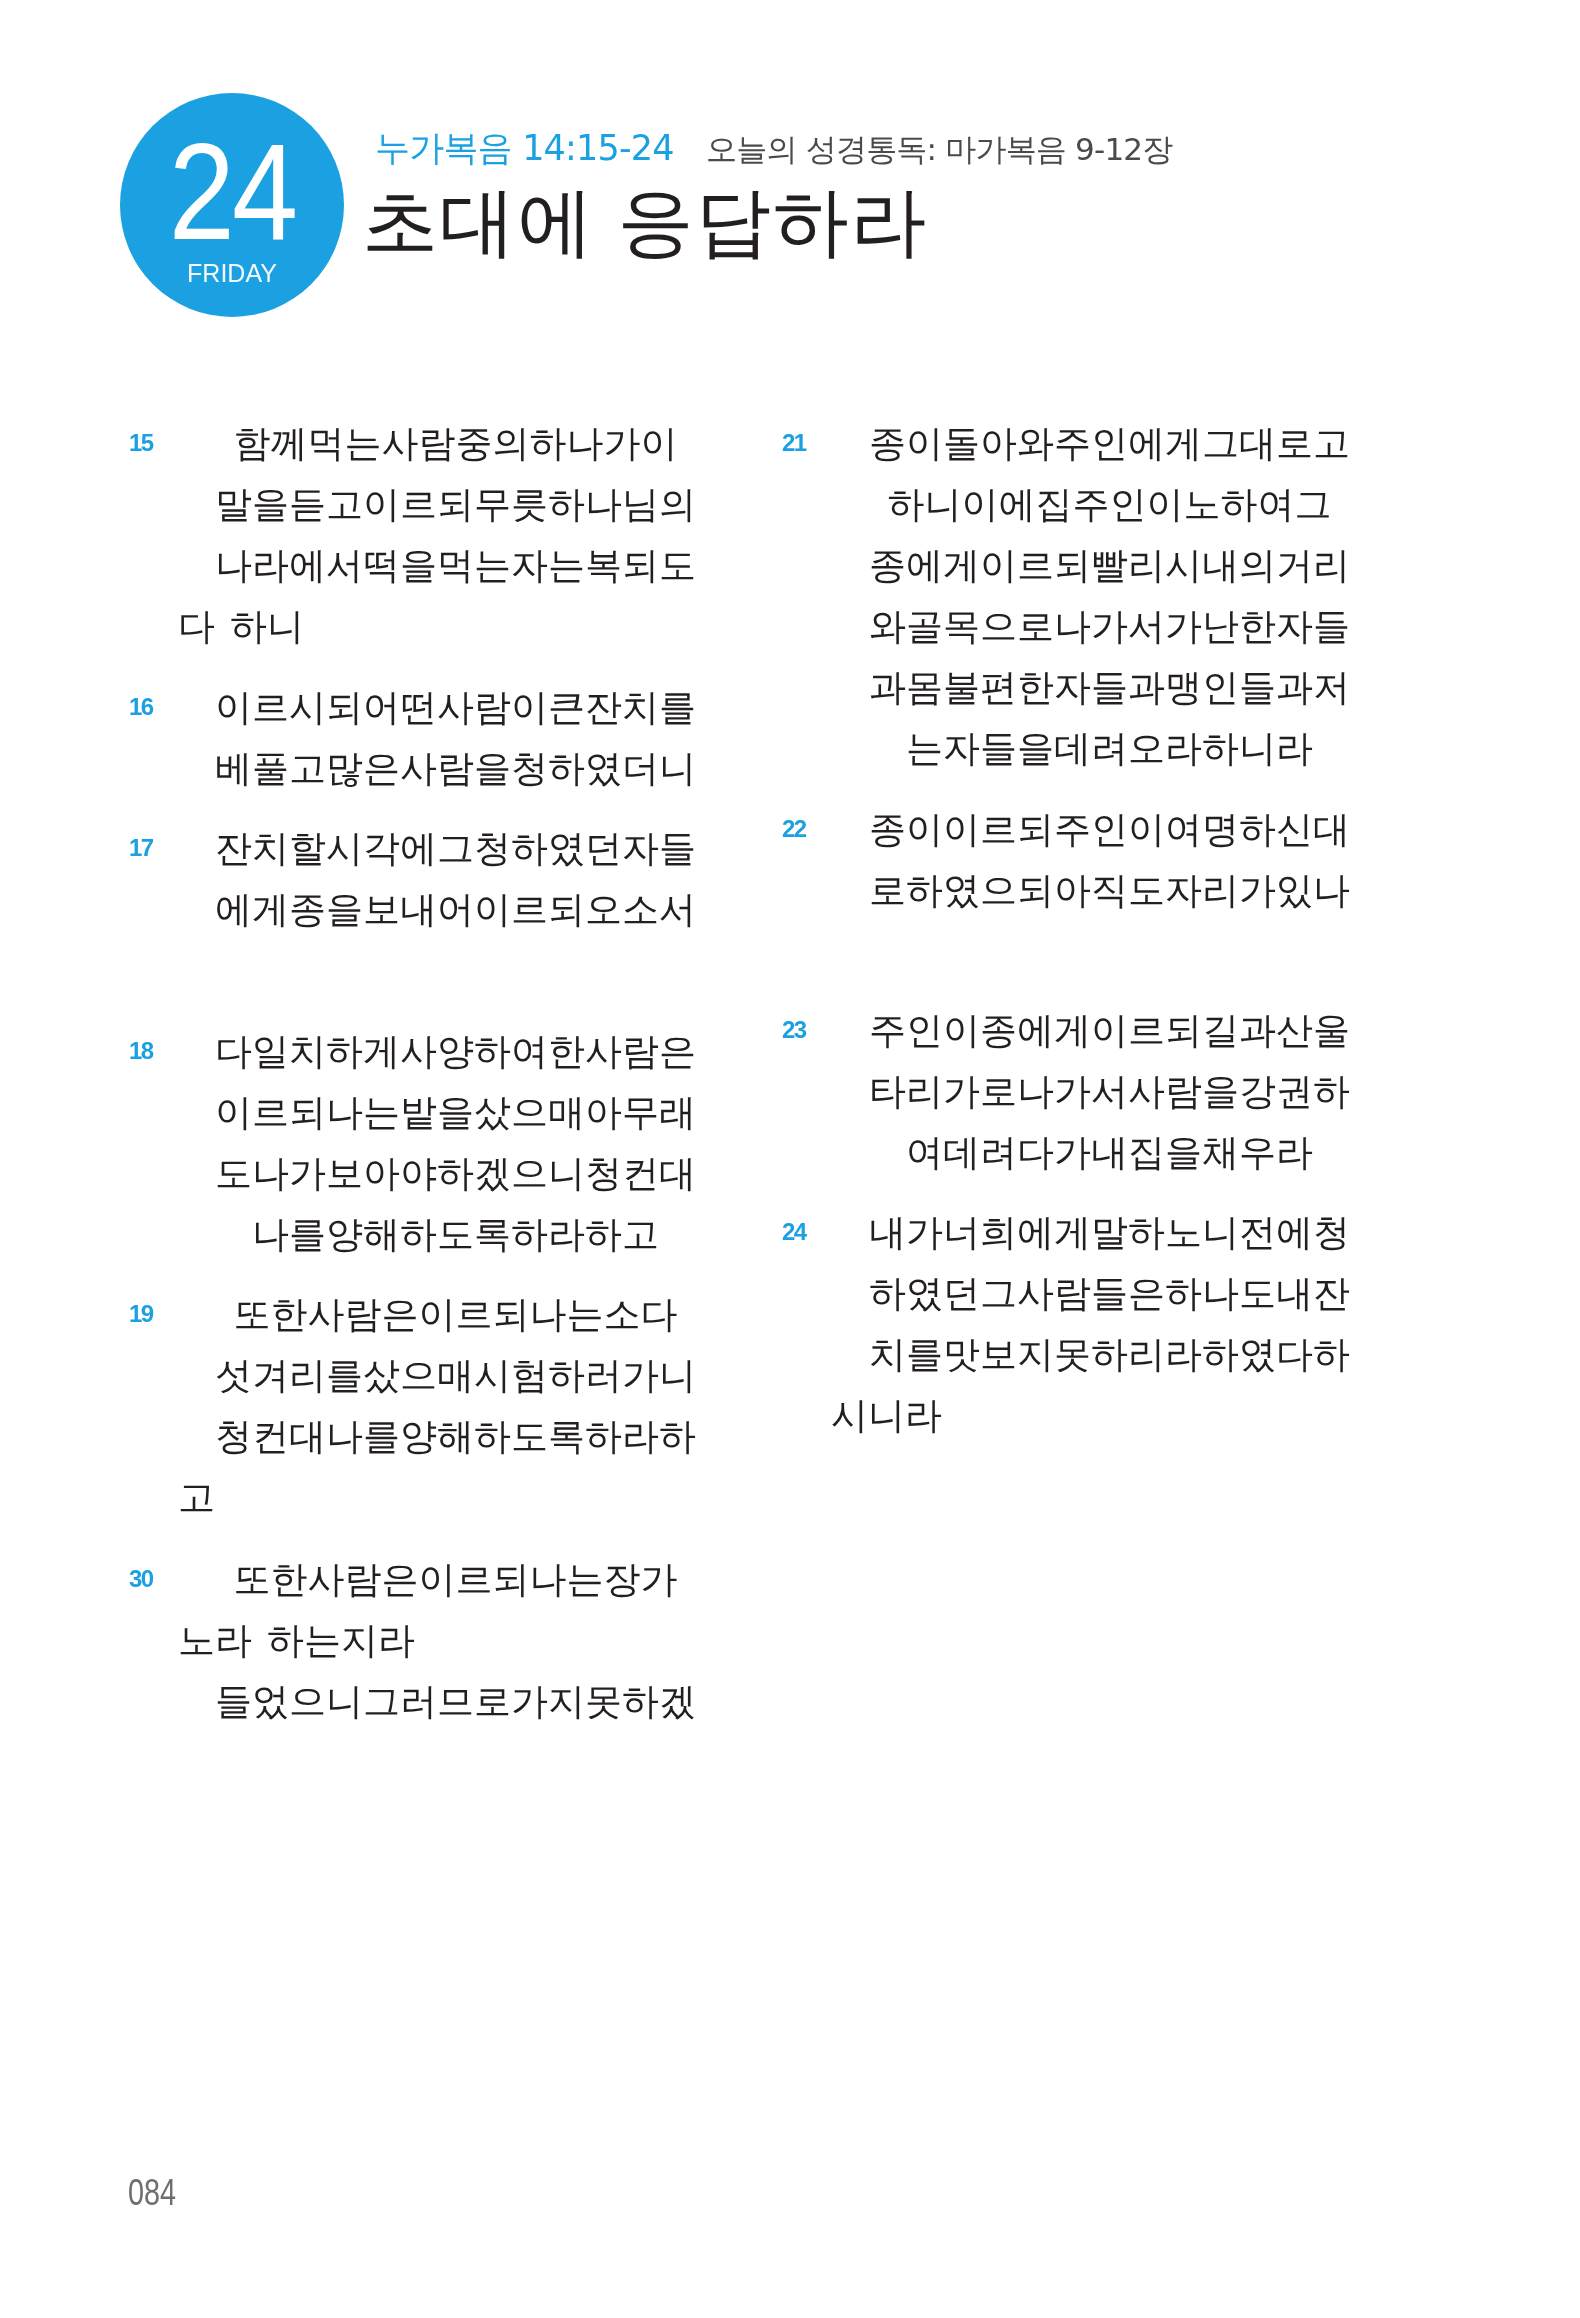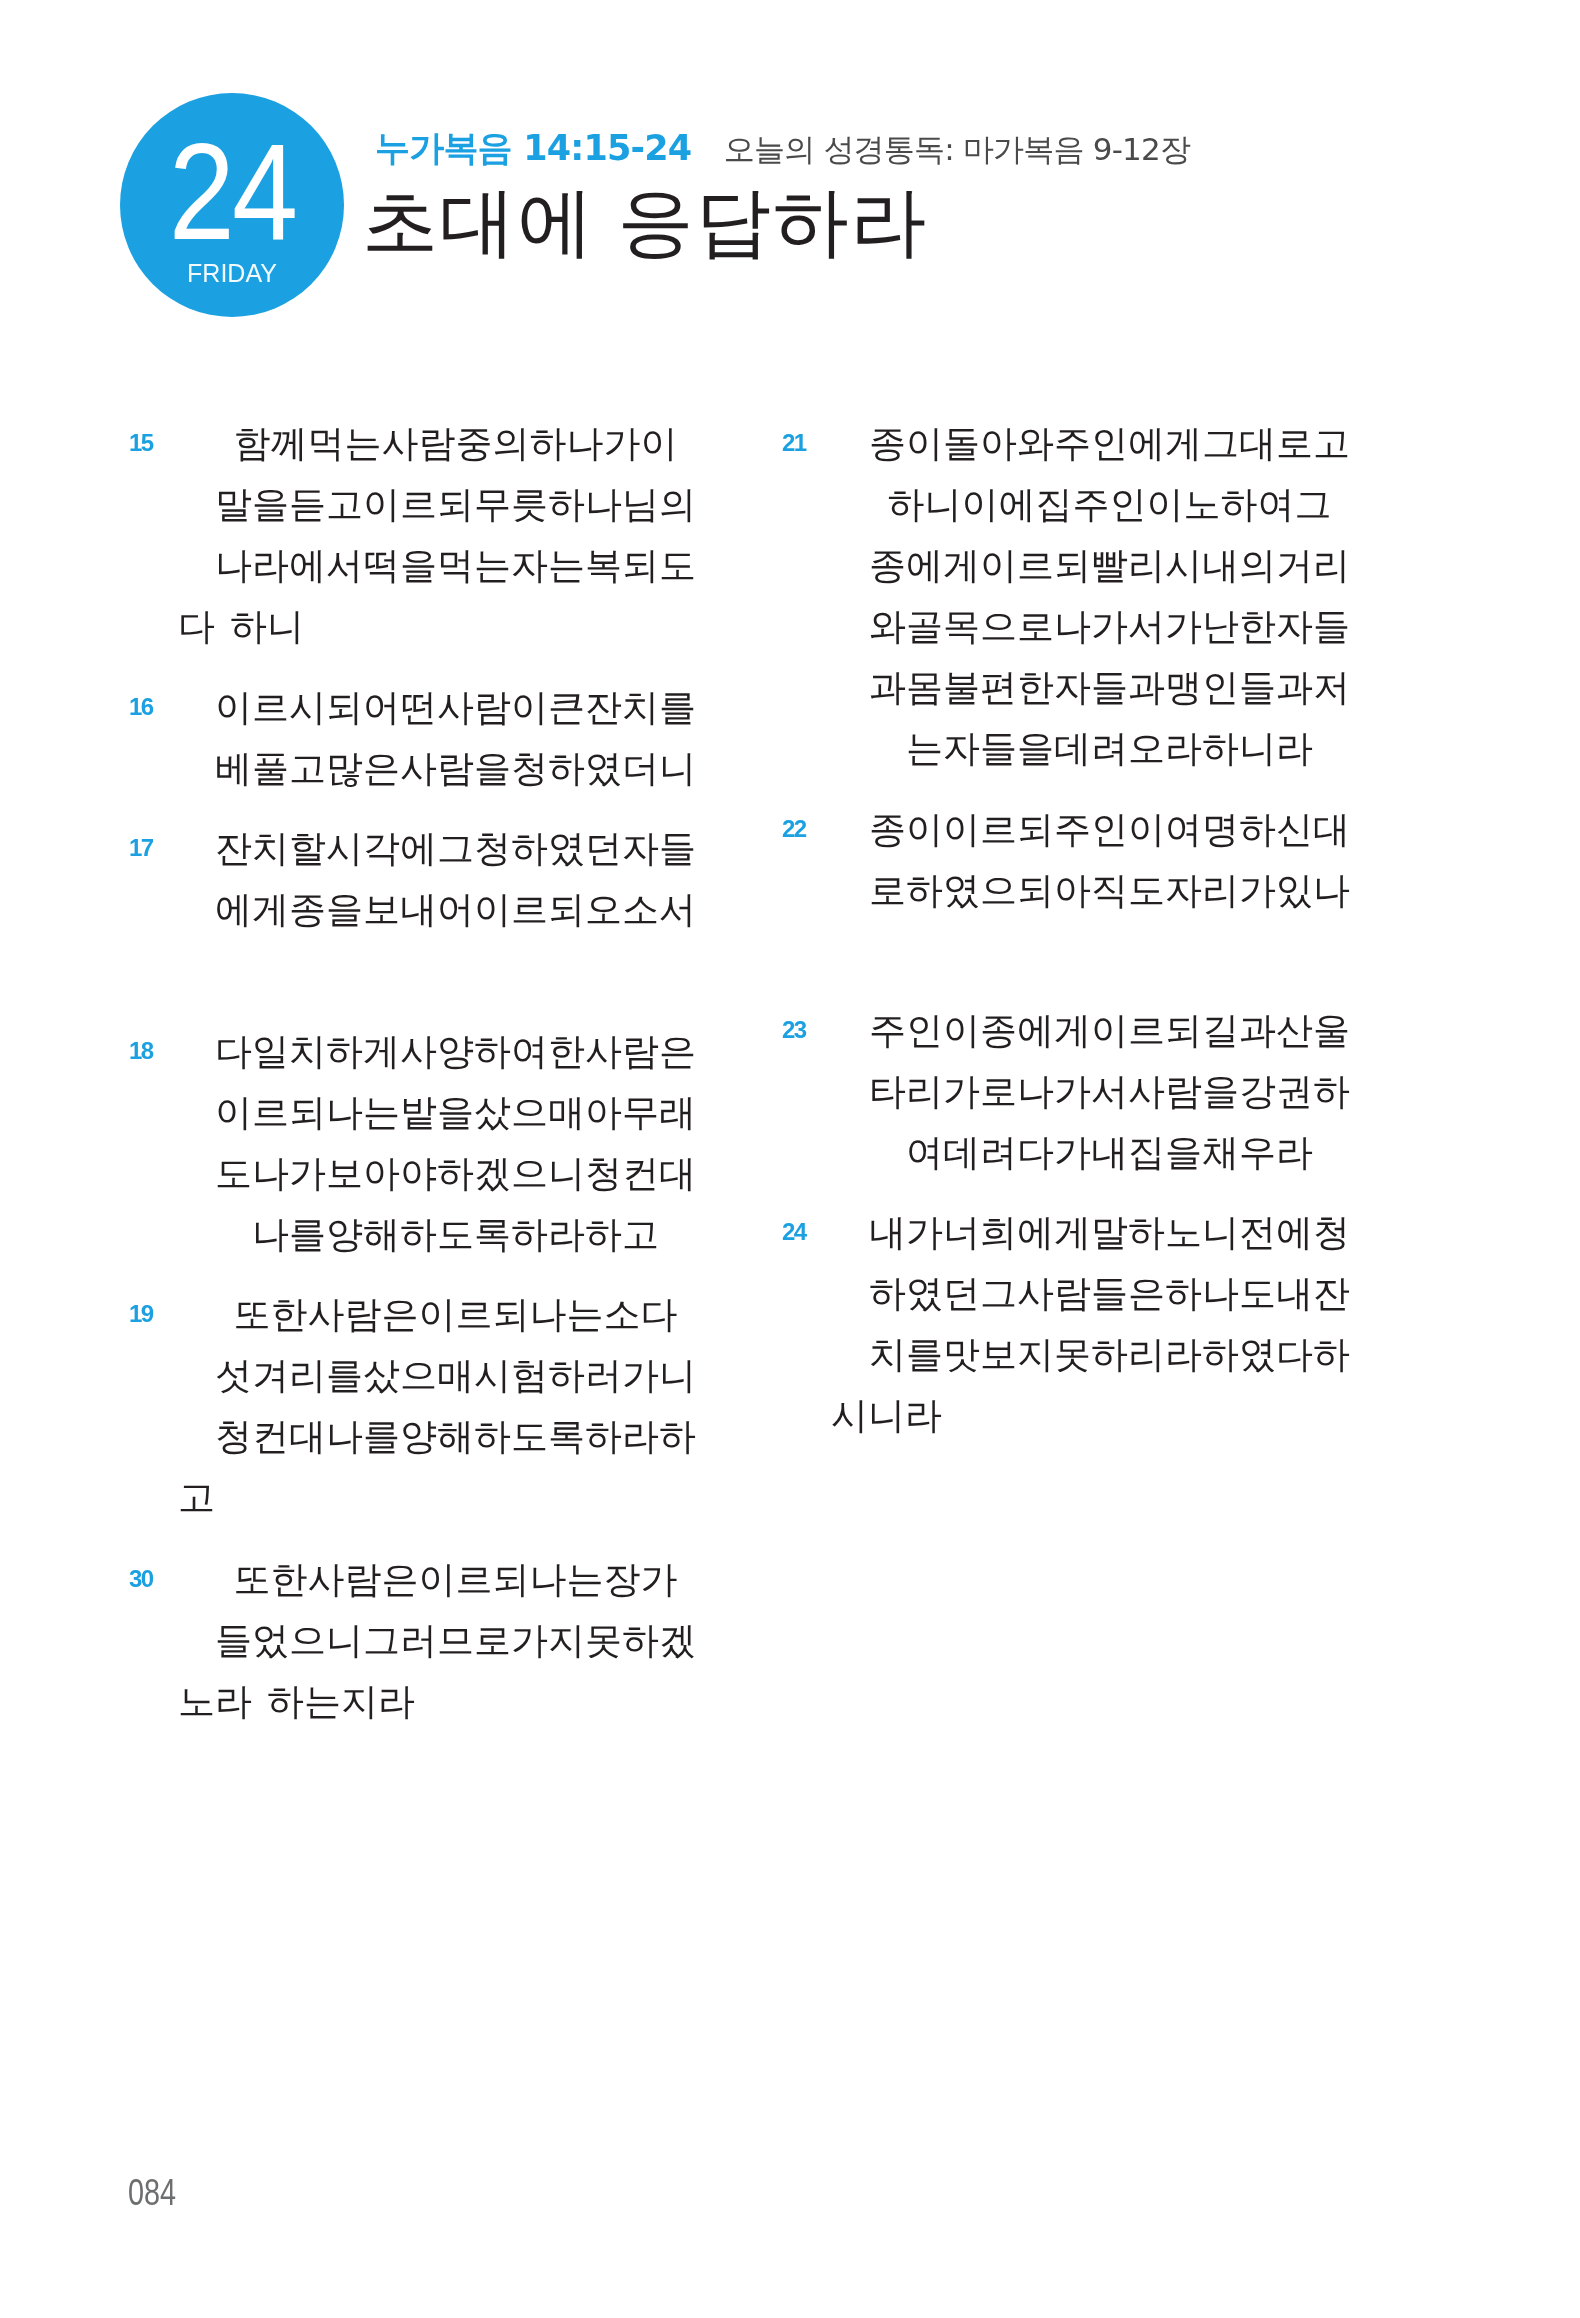--- a/index.html
+++ b/index.html
@@ -8,21 +8,21 @@
   .day-circle { position:absolute; left:120px; top:93px; width:224px; height:224px;
                 border-radius:50%; background:#1ba1e2; }
   .day-num { position:absolute; left:0; width:100%; top:36px; text-align:center;
              color:#fff; font-family:"Liberation Sans", sans-serif; font-size:138px;
              line-height:124px; letter-spacing:-3.3px; transform:scaleX(0.86); transform-origin:center; }
   .day-name { position:absolute; left:0; width:100%; top:167px; text-align:center;
               color:#fff; font-family:"Liberation Sans", sans-serif; font-size:25px;
               line-height:26px; font-weight:300; letter-spacing:0px; opacity:.95; }
   .ref-line { position:absolute; left:375px; top:125px; white-space:nowrap;
               font-size:35px; line-height:46px; letter-spacing:-0.8px; }
-  .ref { color:#1ba1e2; font-weight:bold; }
+  .ref { color:#1ba1e2; font-weight:normal; }
   .reading { color:#4a4a4a; font-size:31px; margin-left:22px; }
   .title { position:absolute; left:362px; top:176px; font-family:Liberation Sans, sans-serif;
            font-size:76px; line-height:91px; color:#231f20; letter-spacing:1.6px; white-space:nowrap; }
   .col { position:absolute; top:0; }
   .col.left { left:124px; width:609px; }
   .col.right { left:777px; width:611px; }
   .verse { position:absolute; left:0; width:100%; }
   .vnum { position:absolute; left:5px; top:3.3px; color:#1ba1e2; font-family:"Liberation Sans", sans-serif;
           font-weight:bold; font-size:24px; line-height:33px; letter-spacing:-1.6px; }
   .lines { position:absolute; left:54px; right:0; top:0; }
@@ -185,29 +185,29 @@
       <div class="vnum">30</div>
       <div class="lines">
         <div class="line">
           <span>또</span>
           <span>한</span>
           <span>사람은</span>
           <span>이르되</span>
           <span>나는</span>
           <span>장가</span>
         </div>
+        <div class="line last">
+          <span>노라</span>
+          <span>하는지라</span>
+        </div>
         <div class="line">
           <span>들었으니</span>
           <span>그러므로</span>
           <span>가지</span>
           <span>못하겠</span>
-        </div>
-        <div class="line last">
-          <span>노라</span>
-          <span>하는지라</span>
         </div>
       </div>
     </div>
   </div>
 <div class="col right">
     <div class="verse" style="top: 423px;">
       <div class="vnum">21</div>
       <div class="lines">
         <div class="line">
           <span>종이</span>

